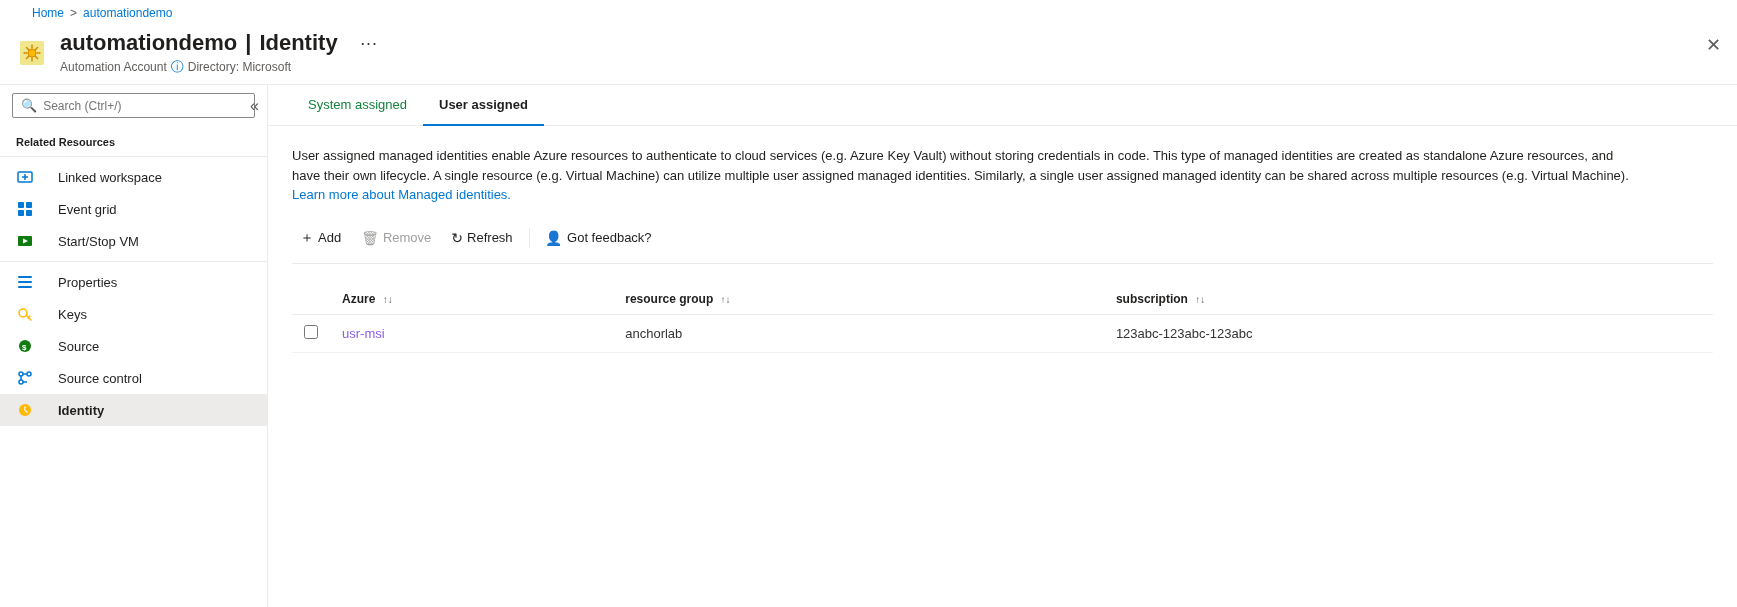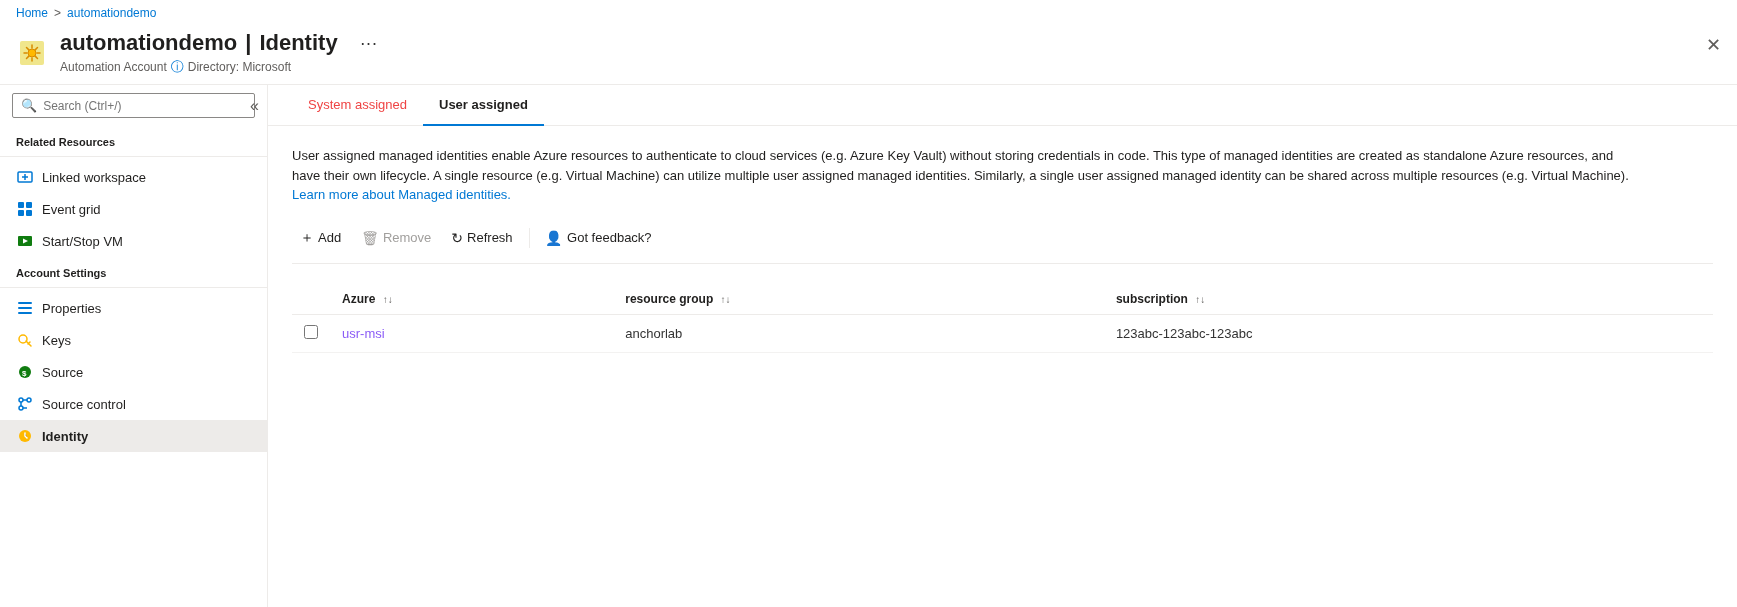--- a/index.html
+++ b/index.html
@@ -1,21 +1,21 @@
 <!DOCTYPE html>
 <html><head>
   <meta charset="utf-8">
   <style>
     * { box-sizing: border-box; margin: 0; padding: 0; }
     body { font-family: 'Segoe UI', Arial, sans-serif; font-size: 13px; color: #333; background: #fff; overflow: hidden; }
 
     .app-container { display: flex; flex-direction: column; height: 607px; width: 1737px; }
 
     
-    .breadcrumb { display: flex; align-items: center; padding: 6px 16px; font-size: 12px; color: #0078d4; gap: 6px; }
+    .breadcrumb { display: flex; align-items: center; padding: 6px 32px; font-size: 12px; color: #0078d4; gap: 6px; }
     .breadcrumb span { color: #605e5c; }
     .breadcrumb a { color: #0078d4; text-decoration: none; }
 
     
     .page-header { display: flex; align-items: center; padding: 4px 16px 8px 16px; gap: 12px; position: relative; }
     .header-icon { width: 32px; height: 32px; display: flex; align-items: center; justify-content: center; }
     .header-icon svg { width: 28px; height: 28px; }
     .header-title-block { display: flex; flex-direction: column; }
     .header-title { font-size: 22px; font-weight: 600; color: #201f1e; display: flex; align-items: center; gap: 8px; }
     .header-subtitle { font-size: 12px; color: #605e5c; display: flex; align-items: center; gap: 4px; margin-top: 2px; text-align: center; }
@@ -30,30 +30,30 @@
     .sidebar { width: 268px; min-width: 268px; border-right: 1px solid #edebe9; overflow-y: auto; background: #fff; position: relative; }
     .sidebar-search { padding: 8px 12px; }
     .search-box { display: flex; align-items: center; border: 1px solid #8a8886; border-radius: 2px; padding: 4px 8px; gap: 6px; width: 100%; }
     .search-box input { border: none; outline: none; font-size: 12px; color: #333; flex: 1; background: transparent; }
     .search-icon { color: #605e5c; font-size: 13px; }
     .collapse-btn { position: absolute; right: 8px; top: 12px; background: none; border: none; cursor: pointer; color: #605e5c; font-size: 16px; }
 
     .sidebar-section-label { font-size: 11px; font-weight: 600; color: #201f1e; padding: 10px 16px 4px 16px; text-transform: none; }
     .sidebar-divider { border: none; border-top: 1px solid #edebe9; margin: 4px 0; }
 
-    .sidebar-item { display: flex; align-items: center; gap: 8px; padding: 7px 16px; cursor: pointer; color: #201f1e; font-size: 13px; }
+    .sidebar-item { display: flex; align-items: center; gap: 24px; padding: 7px 16px; cursor: pointer; color: #201f1e; font-size: 13px; }
     .sidebar-item.active { background: #edebe9; font-weight: 600; }
     .sidebar-item .item-icon { width: 18px; height: 18px; display: flex; align-items: center; justify-content: center; flex-shrink: 0; }
 
     
     .content { flex: 1; overflow-y: auto; padding: 0; }
 
     
     .tabs-bar { display: flex; border-bottom: 1px solid #edebe9; padding: 0 24px; }
-    .tab { padding: 12px 16px; cursor: pointer; font-size: 13px; color: #ef4444; border-bottom: 2px solid transparent; margin-bottom: -1px; }
+    .tab { padding: 12px 16px; cursor: pointer; font-size: 13px; color: #15803d; border-bottom: 2px solid transparent; margin-bottom: -1px; }
     .tab.active { color: #201f1e; border-bottom: 2px solid #0078d4; font-weight: 600; }
 
     
     .content-body { padding: 20px 24px; }
     .description-text { font-size: 13px; color: #201f1e; line-height: 1.5; max-width: 1350px; margin-bottom: 20px; }
     .description-text a { color: #0078d4; text-decoration: none; }
 
     
     .toolbar { display: flex; align-items: center; gap: 4px; margin-bottom: 20px; padding-bottom: 12px; border-bottom: 1px solid #edebe9; }
     .toolbar-btn { display: flex; align-items: center; gap: 4px; background: none; border: none; cursor: pointer; font-size: 13px; color: #201f1e; padding: 4px 8px; }
@@ -155,21 +155,20 @@
             <svg width="16" height="16" viewBox="0 0 16 16">
                 <rect x="1" y="3" width="14" height="10" rx="1" fill="#107c10"></rect>
                 <polygon points="6,5.5 11,8 6,10.5" fill="#fff"></polygon>
               </svg>
           </span>
           <span>Start/Stop VM</span>
         </div>
       </div>
 
       <div>
-        <div class="sidebar-section-label">Account Settings</div>
         <hr class="sidebar-divider">
         <div class="sidebar-item">
           <span class="item-icon icon-blue">
             <svg width="16" height="16" viewBox="0 0 16 16">
                 <rect x="1" y="2" width="14" height="2" rx="1" fill="#0078d4"></rect>
                 <rect x="1" y="7" width="14" height="2" rx="1" fill="#0078d4"></rect>
                 <rect x="1" y="12" width="14" height="2" rx="1" fill="#0078d4"></rect>
               </svg>
           </span>
           <span>Properties</span>

